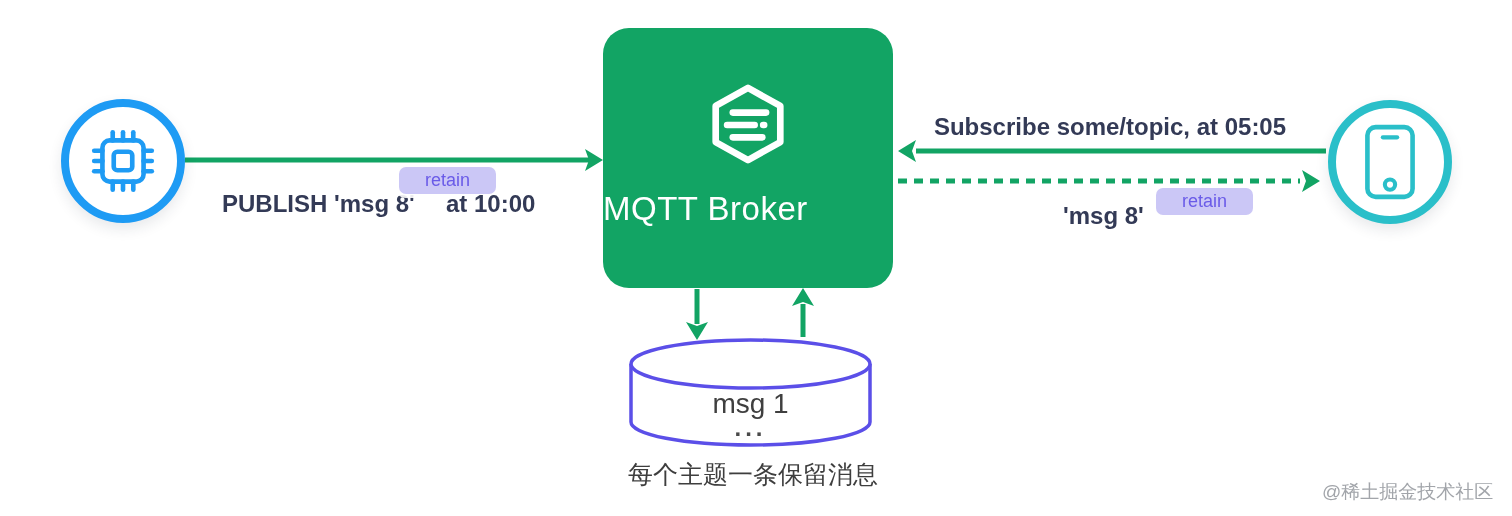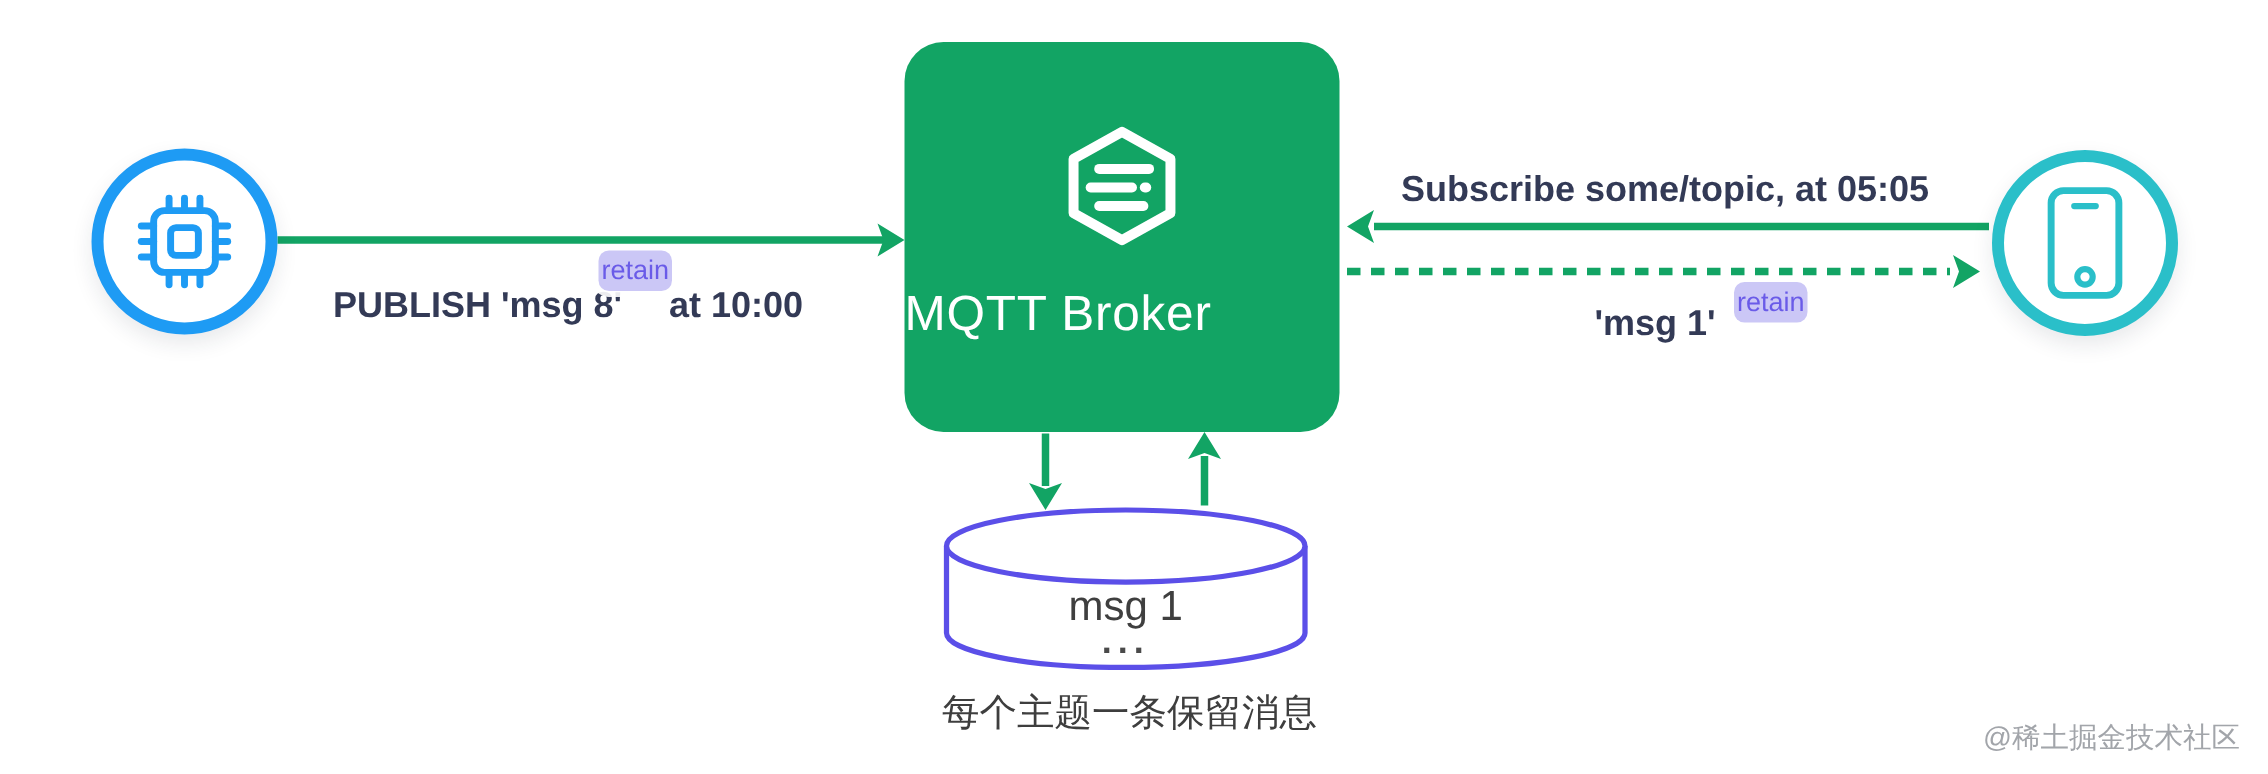--- a/index.html
+++ b/index.html
@@ -34,21 +34,21 @@
   
   .flow-label{
     position:absolute;color:#333A56;font-size:24px;font-weight:600;
     white-space:nowrap;
   }
   .centered{text-align:center;}
 
   .retain-badge{
     position:absolute;background:#CBC7F6;color:#6A5BE8;
     font-size:18px;font-weight:500;line-height:1;
-    padding:4px 2px 5px;border-radius:7px;
+    padding:4px 26px 5px;border-radius:7px;
     box-shadow:0 0 0 4px rgba(255,255,255,0.9);
     white-space:nowrap;
   }
 
   
   .cylinder{position:absolute;left:628px;top:336px;width:245px;height:114px;}
   .cyl-text{
     position:absolute;left:0;width:100%;text-align:center;color:#3F3F3F;
   }
   .cyl-msg{top:52px;font-size:28px;}
@@ -134,21 +134,21 @@
         <circle cx="28" cy="60" r="5" stroke-width="4"></circle>
       </svg>
     </span>
   </div>
 
   <div class="flow-label" style="left:222px;top:190px;">PUBLISH 'msg 8'</div>
   <div class="retain-badge" style="left:399px;top:167px;">retain</div>
   <div class="flow-label" style="left:446px;top:190px;">at 10:00</div>
 
   <div class="flow-label centered" style="left:930px;top:113px;width:360px;">Subscribe some/topic, at 05:05</div>
-  <div class="flow-label" style="left:1063px;top:202px;">'msg 1'</div>
+  <div class="flow-label" style="left:1063px;top:202px;">'msg 8'</div>
   <div class="retain-badge" style="left:1156px;top:188px;">retain</div>
 
   <div class="cylinder">
     <svg width="245" height="114" viewBox="0 0 245 114">
       <path d="M3,28 L3,86 A119.5,23 0 0 0 242,86 L242,28" fill="#FFFFFF" stroke-width="3.5" stroke="#5B4FE8"></path>
       <ellipse cx="122.5" cy="28" rx="119.5" ry="24" fill="#FFFFFF" stroke-width="3.5" stroke="#5B4FE8"></ellipse>
     </svg>
     <div class="cyl-text cyl-msg">msg 1</div>
     <div class="cyl-text cyl-dots">...</div>
   </div>

